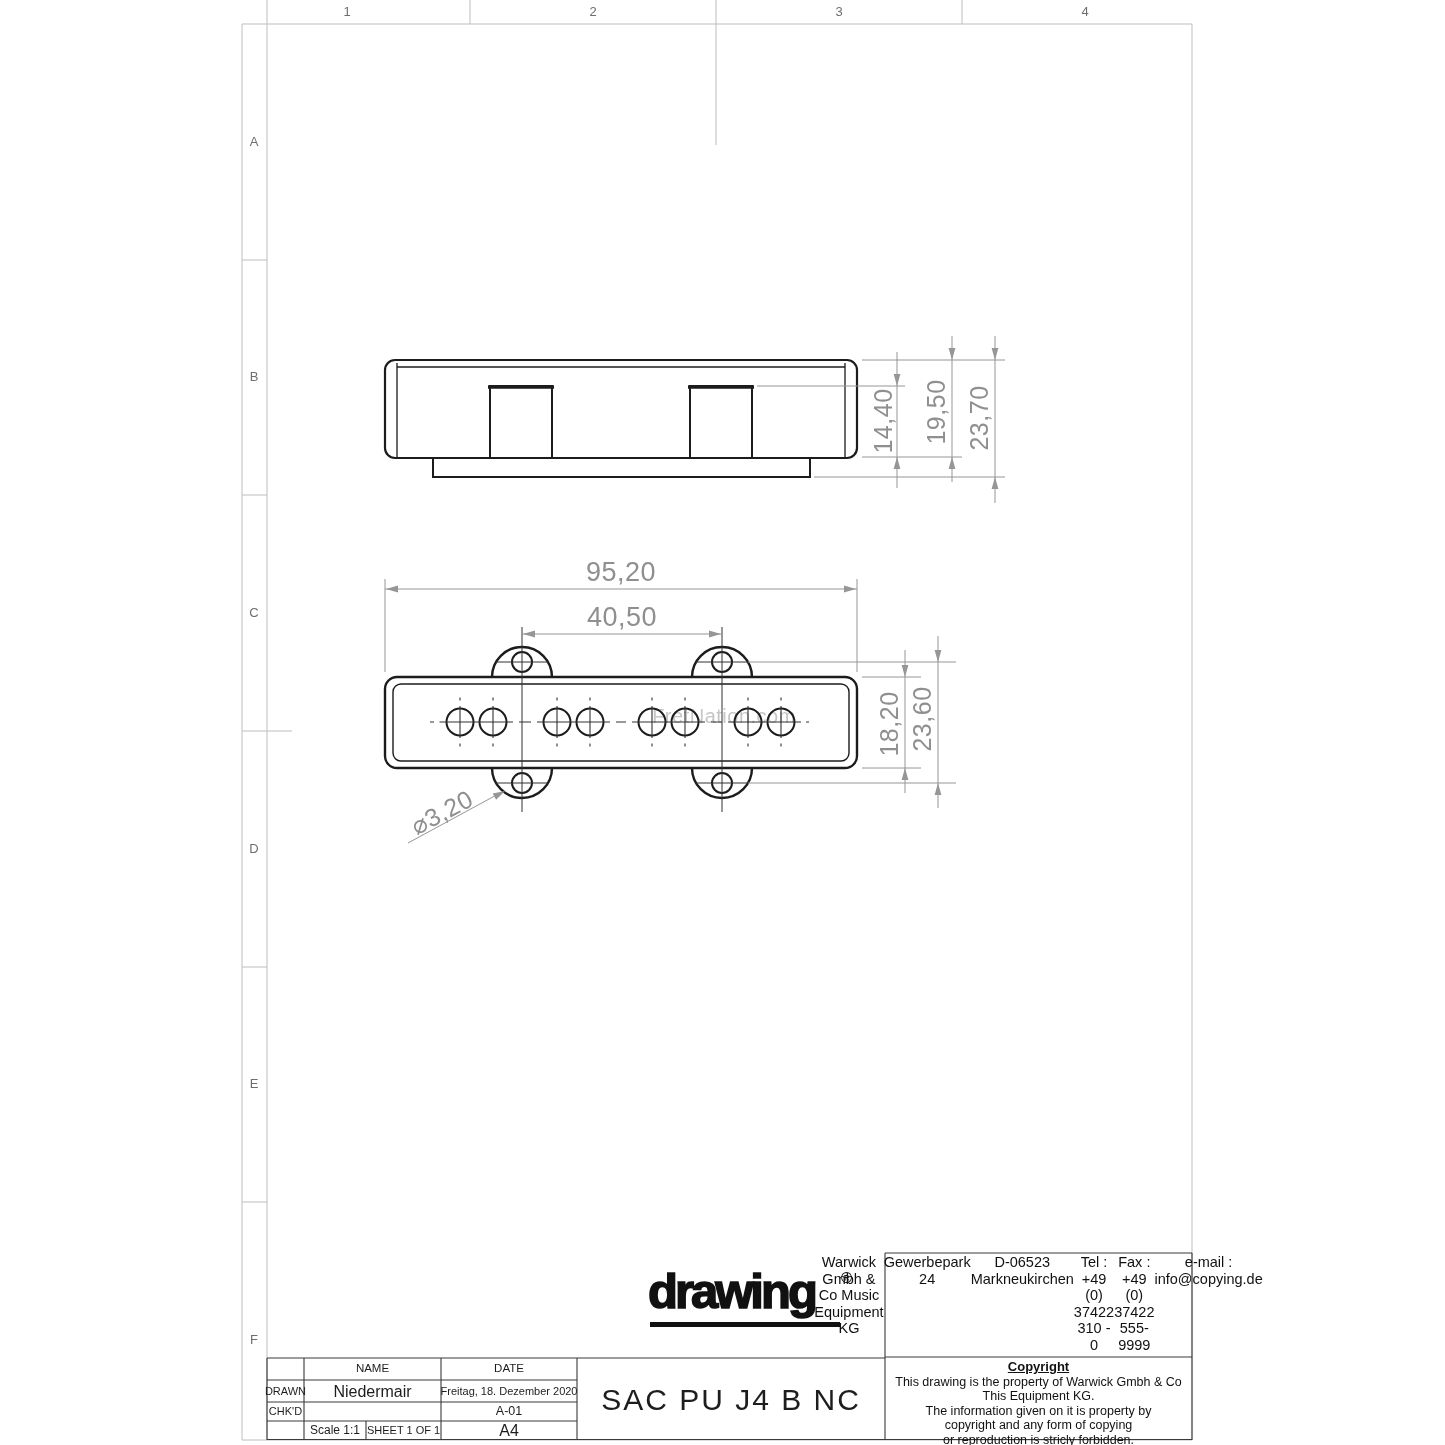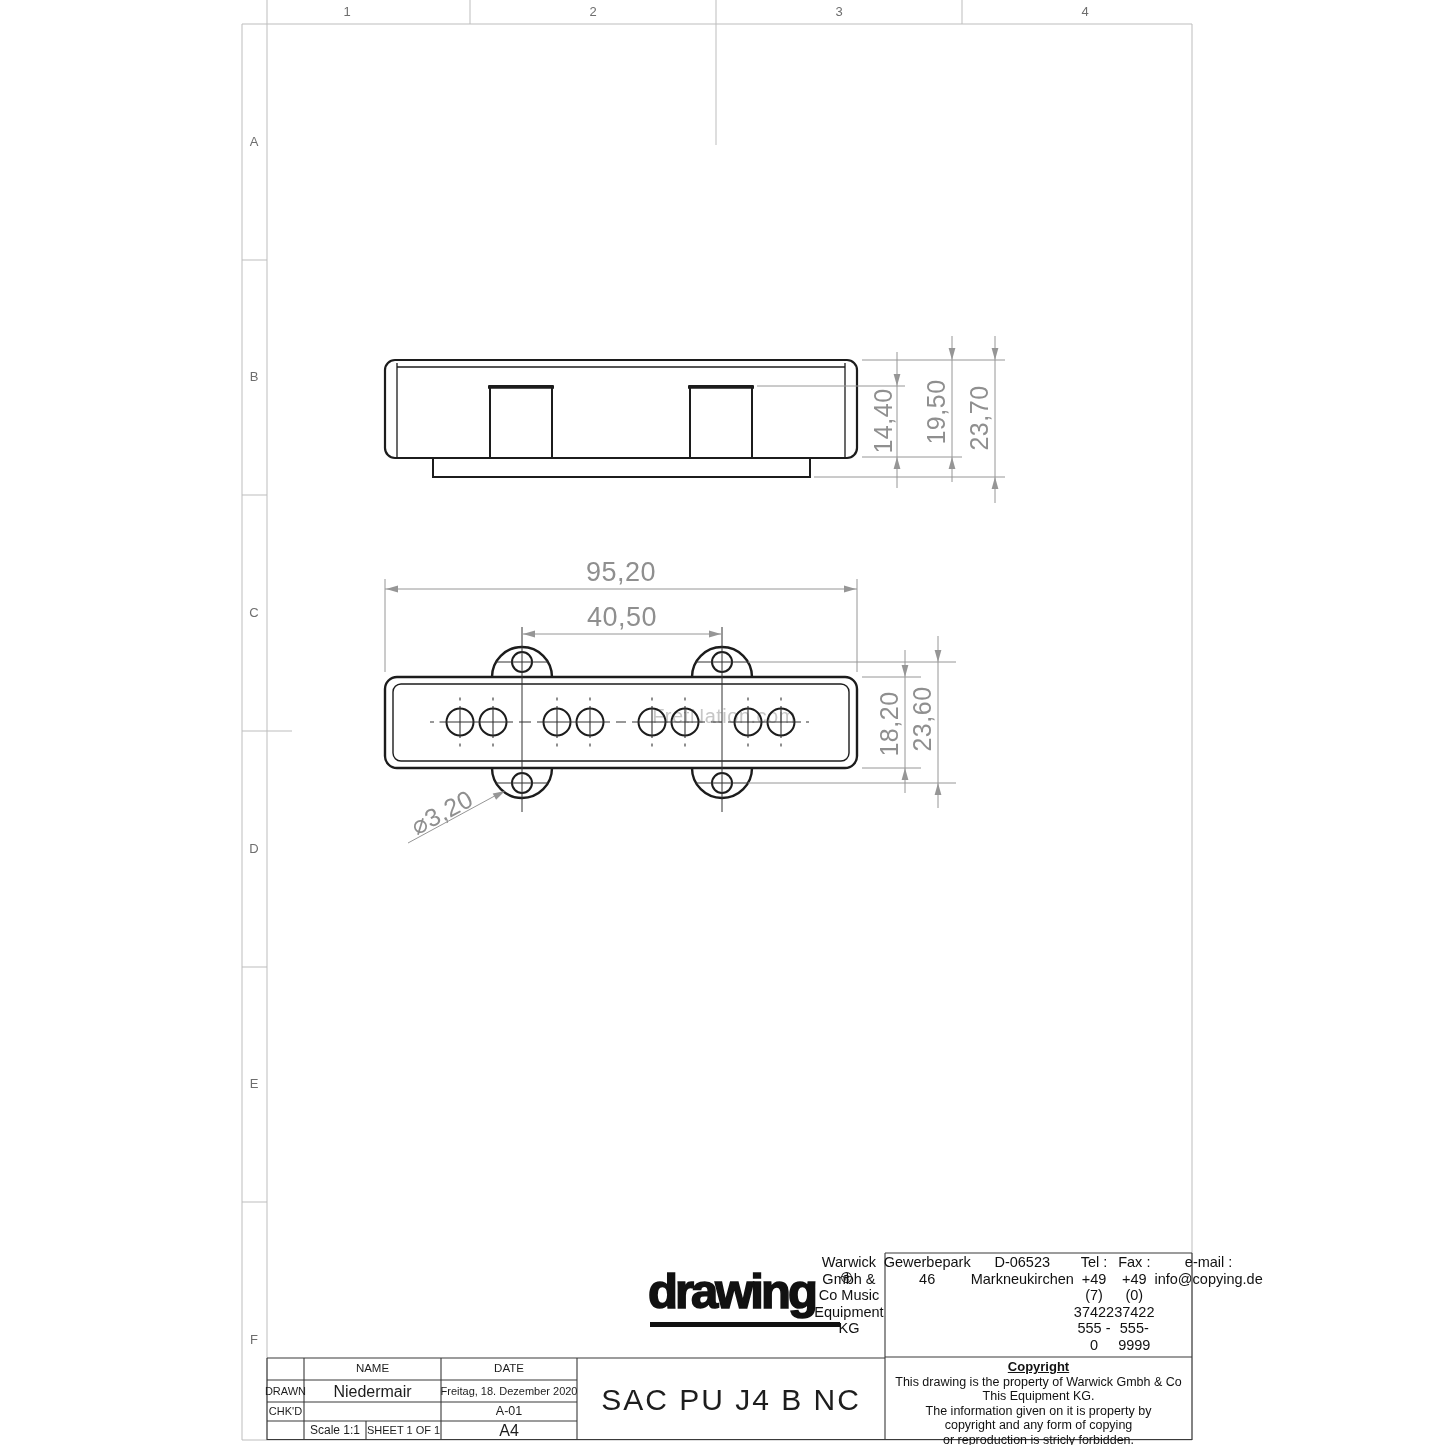--- a/index.html
+++ b/index.html
@@ -160,23 +160,23 @@
   </svg>
 
   <div class="logo-wrap">
     <span class="logo-text">drawing</span>
     <span class="logo-underline"></span>
     <span class="logo-reg">®</span>
   </div>
 
   <div class="addr">
     <div>Warwick Gmbh &amp; Co Music Equipment KG</div>
-    <div>Gewerbepark 46</div>
+    <div>Gewerbepark 24</div>
     <div>D-06523 Markneukirchen</div>
-    <div>Tel : +49 (7) 37422 555 - 0</div>
+    <div>Tel : +49 (0) 37422 310 - 0</div>
     <div>Fax : +49 (0) 37422 555- 9999</div>
     <div>e-mail : info@copying.de</div>
   </div>
 
   <div class="copyr">
     <div class="ctitle">Copyright</div>
     <div>This drawing is the property of Warwick Gmbh &amp; Co</div>
     <div>This Equipment KG.</div>
     <div>The information given on it is property by</div>
     <div>copyright and any form of copying</div>

